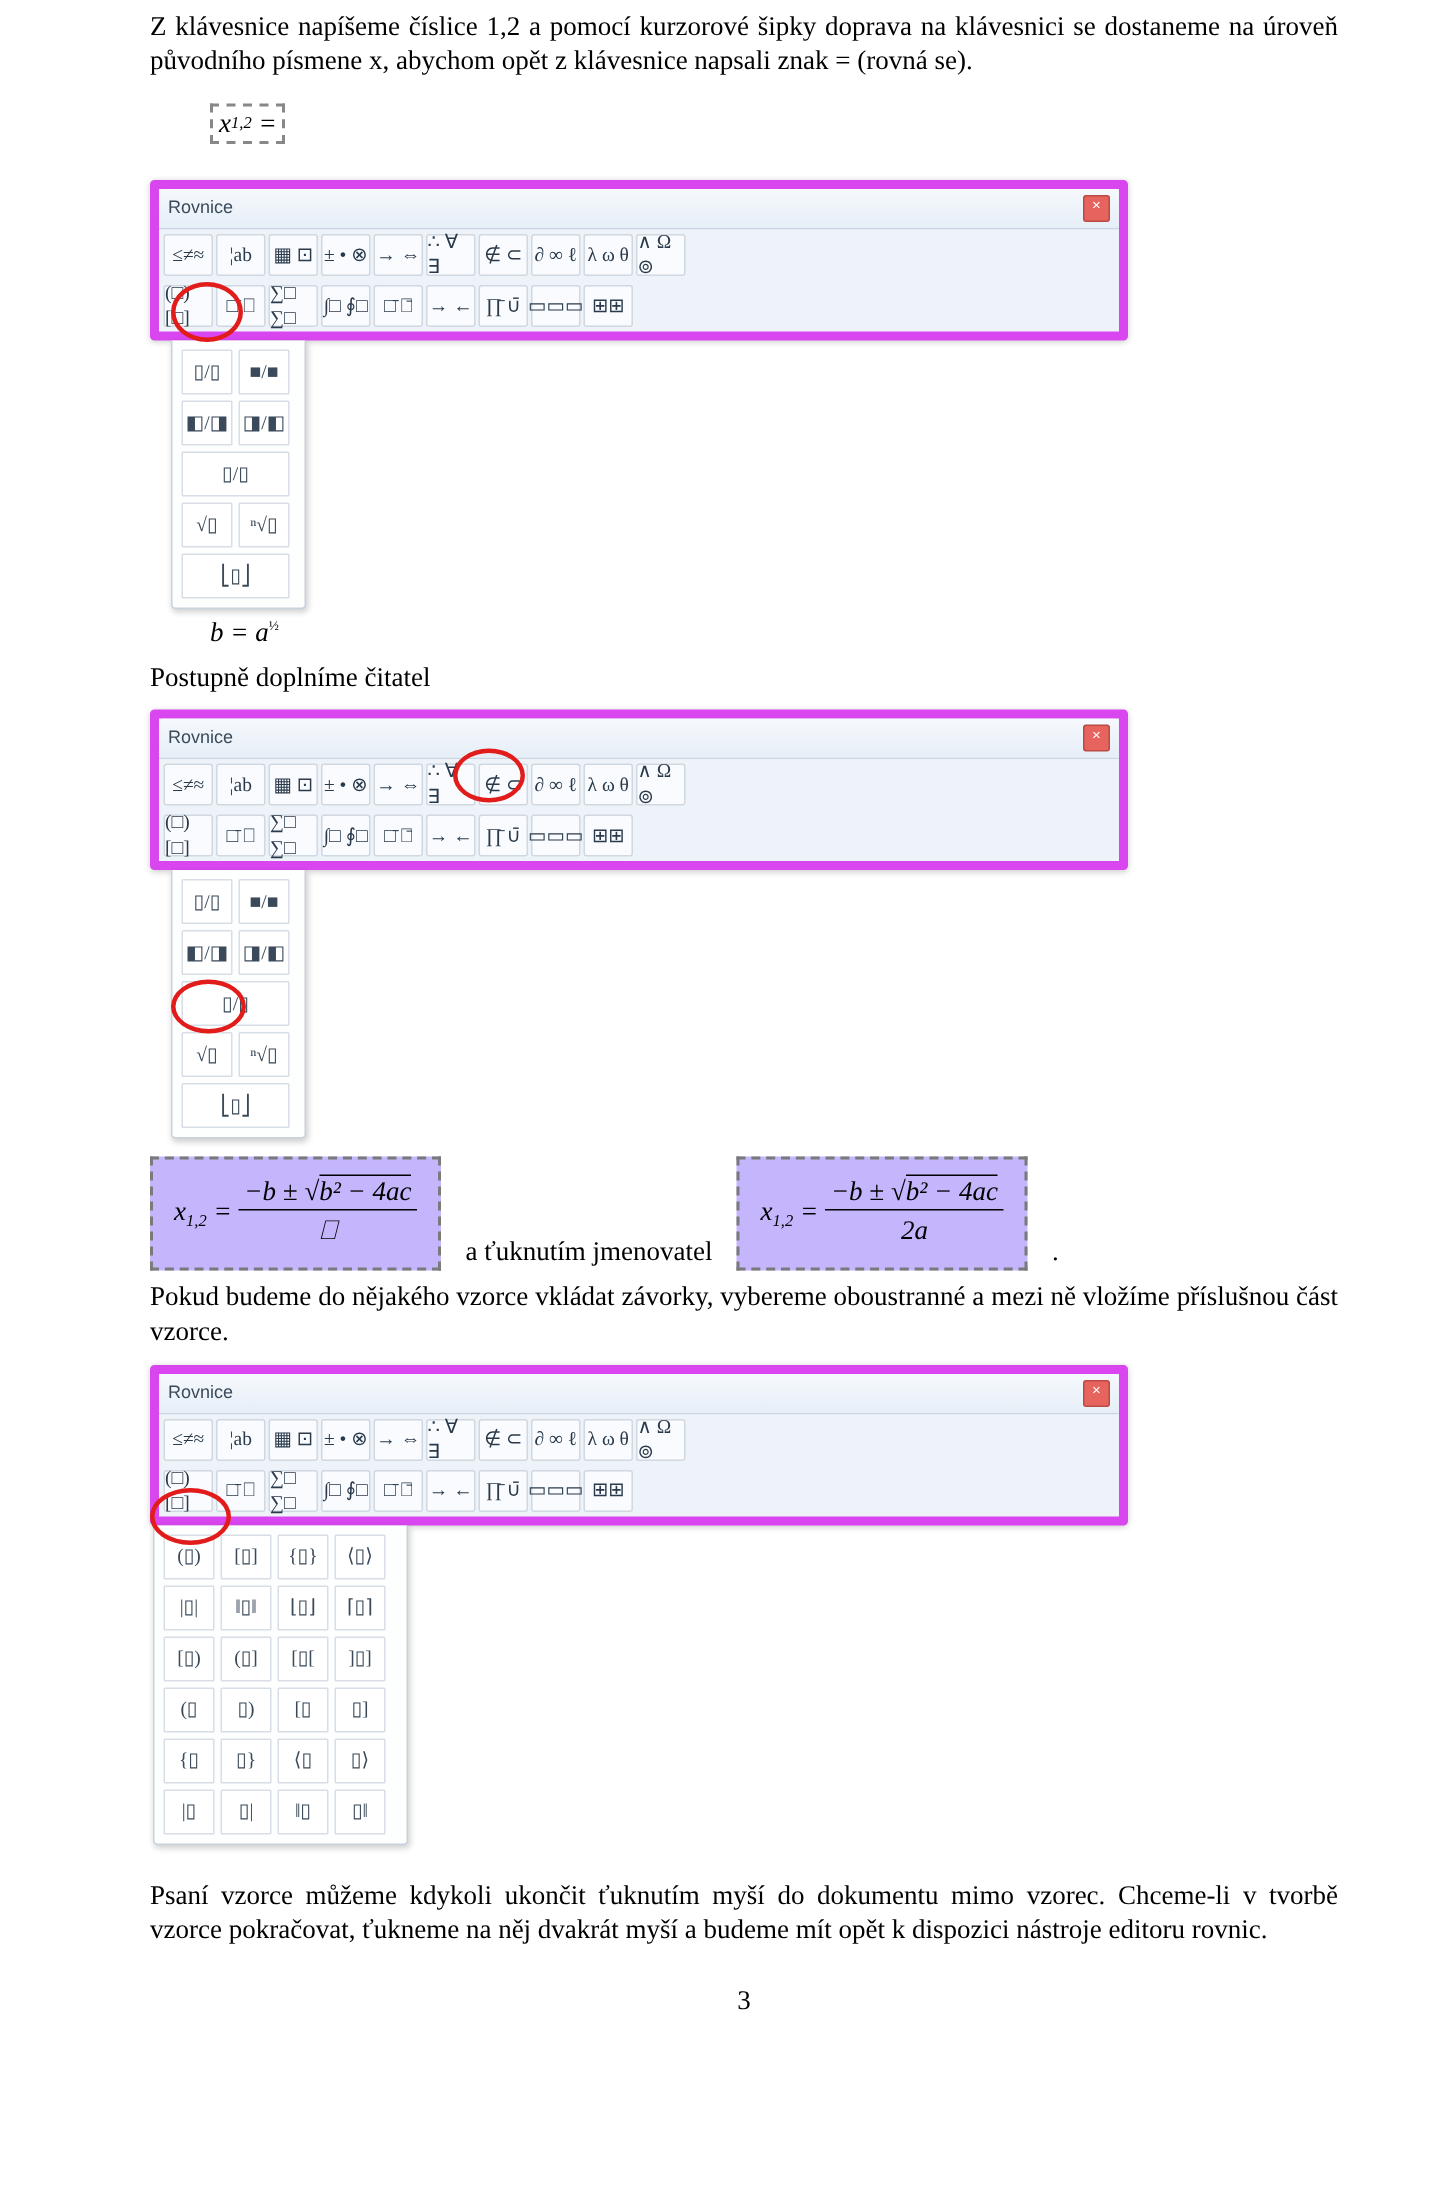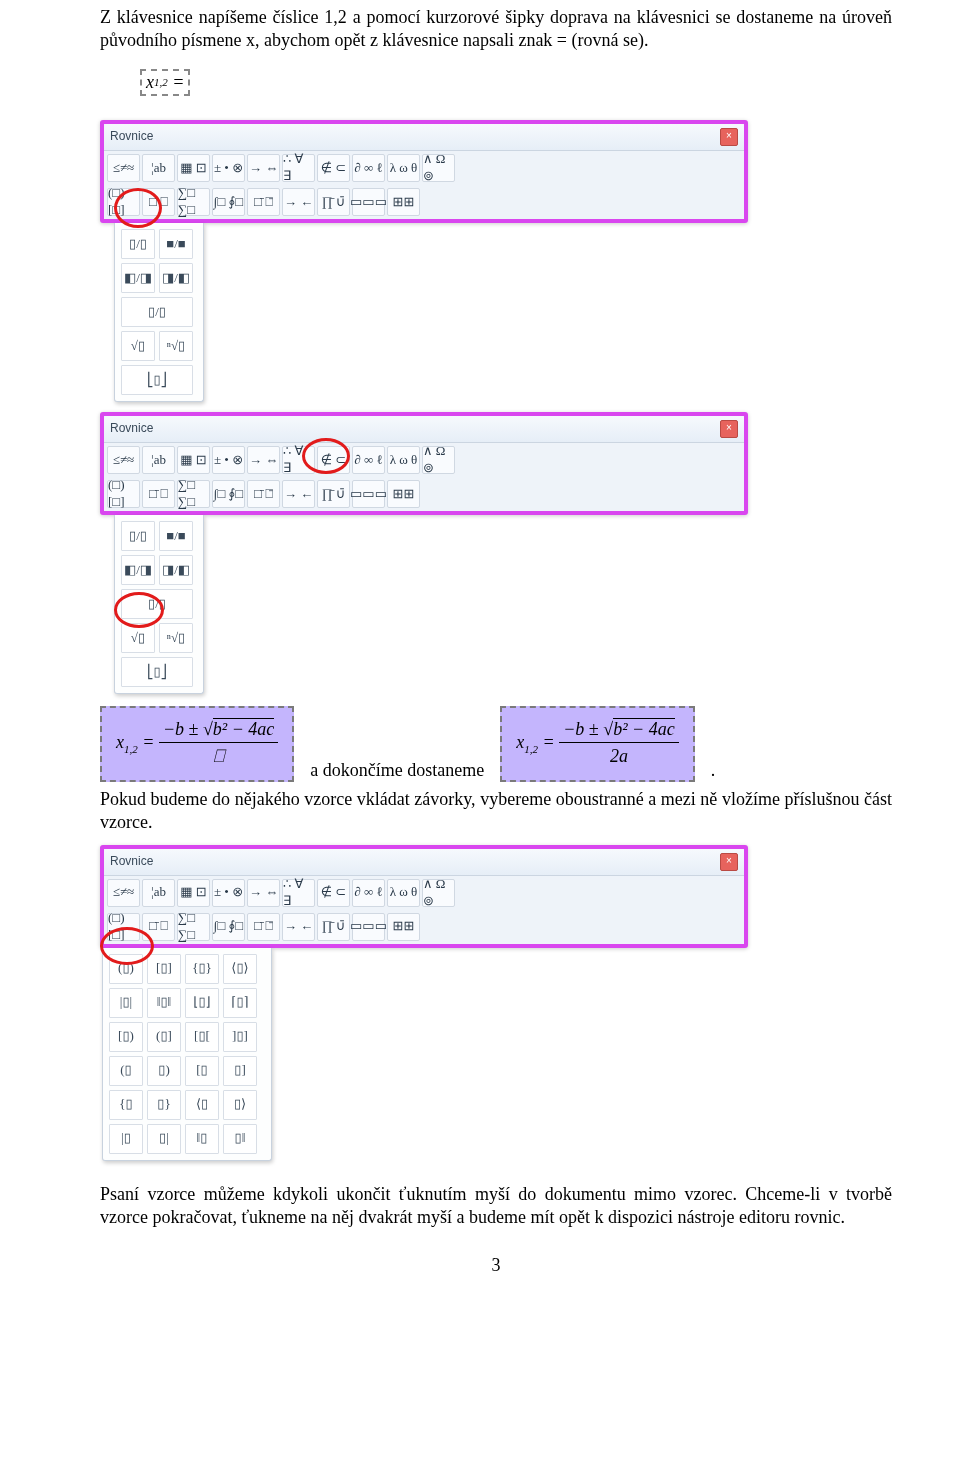--- a/index.html
+++ b/index.html
@@ -1,21 +1,21 @@
 <!DOCTYPE html>
 <html><head>
 <meta charset="utf-8">
 <style>
   html,body{margin:0;padding:0;background:#fff;font-family:"Times New Roman",serif;color:#000}
   .page{width:920px;margin:0 auto;padding:0 48px 40px 80px;box-sizing:border-box;font-size:18px;line-height:1.3}
   .para{text-align:justify;margin:6px 0}
   .sel-img{margin:10px 0 14px 40px;display:inline-block;border:2px dashed #888}
   .sel-img .txt{font-family:"Times New Roman",serif;font-style:italic;font-size:18px;padding:0 4px;display:flex;align-items:center}
   .formula{font-family:"Times New Roman",serif;font-style:italic;margin:4px 40px}
-  .toolbar{border:4px solid #d946ef;border-radius:3px;background:#eef3f9;width:640px;margin:10px 0 0 0;box-shadow:0 1px 4px rgba(0,0,0,0.2)}
+  .toolbar{border:6px solid #d946ef;border-radius:3px;background:#eef3f9;width:640px;margin:10px 0 0 0;box-shadow:0 1px 4px rgba(0,0,0,0.2)}
   .toolbar .titlebar{display:flex;align-items:center;padding:4px 6px;background:linear-gradient(#f6f9fd,#e6eef7);border-bottom:1px solid #cbd5e1;border-radius:3px 3px 0 0}
   .toolbar .titlebar .name{font-family:"Segoe UI",sans-serif;font-size:12px;color:#3a4a5a}
   .toolbar .titlebar .cls{margin-left:auto;width:16px;height:16px;background:#e7635d;border:1px solid #b94a44;border-radius:2px;color:#fff;font-size:10px;line-height:14px;text-align:center;font-family:sans-serif}
   .tb-row{display:flex;padding:2px 2px;flex-wrap:nowrap}
   .tb-btn{border:1px solid #d0d8e2;background:#f9fbfe;width:31px;height:26px;margin:1px;border-radius:2px;font-family:"Cambria Math",serif;font-size:13px;display:flex;align-items:center;justify-content:center;color:#2a3a4a;cursor:pointer}
   .drop{background:#fdfefe;border:1px solid #c8d2de;border-top:none;border-radius:0 0 3px 3px;width:80px;margin-left:14px;box-shadow:1px 2px 4px rgba(0,0,0,0.2);padding:4px}
   .drop .drow{display:flex}
   .drop .dbtn{border:1px solid #d8dee6;background:#fff;width:32px;height:28px;margin:2px;border-radius:1px;font-family:"Cambria Math",serif;font-size:13px;display:flex;align-items:center;justify-content:center;color:#3a4a5a;cursor:pointer}
   .drop .dbtn.full{width:70px}
   .circle{position:absolute;border:3px solid #e21b1b;border-radius:50%}
@@ -90,20 +90,24 @@
           <div class="dbtn">√▯</div>
           <div class="dbtn">ⁿ√▯</div>
         </div>
       <div class="drow">
           <div class="dbtn full">⎣▯⎦</div>
         </div>
     </div>
     <div class="circle" style="left:14px;top:68px;width:42px;height:34px"></div>
   </div>
 
+  <div class="formula">
+    <span>b = a</span><span class="sup" style="font-style:normal;font-size:9px">½</span>
+  </div>
+  <p class="para">Postupně doplníme čitatel</p>
 
   
   <div class="posrel">
     <div class="toolbar">
       <div class="titlebar">
         <span class="name">Rovnice</span>
         <span class="cls">×</span>
       </div>
       <div class="tb-row">
         <div class="tb-btn">≤≠≈</div>
@@ -157,21 +161,21 @@
   <div class="eq-imgs">
     <div class="eq-box">
       <span class="math eq2">
         x<span class="sub">1,2</span> =
         <span style="display:inline-block;vertical-align:middle;text-align:center">
           <span style="display:block;border-bottom:1px solid #000;padding:0 4px">−b ± √<span style="border-top:1px solid #000">b² − 4ac</span></span>
           <span style="display:block;padding:2px">⎕</span>
         </span>
       </span>
     </div>
-    <span> a dokončíme dostaneme </span>
+    <span> a ťuknutím jmenovatel </span>
     <div class="eq-box">
       <span class="math eq2">
         x<span class="sub">1,2</span> =
         <span style="display:inline-block;vertical-align:middle;text-align:center">
           <span style="display:block;border-bottom:1px solid #000;padding:0 4px">−b ± √<span style="border-top:1px solid #000">b² − 4ac</span></span>
           <span style="display:block;padding:2px">2a</span>
         </span>
       </span>
     </div>
     <span>.</span>

